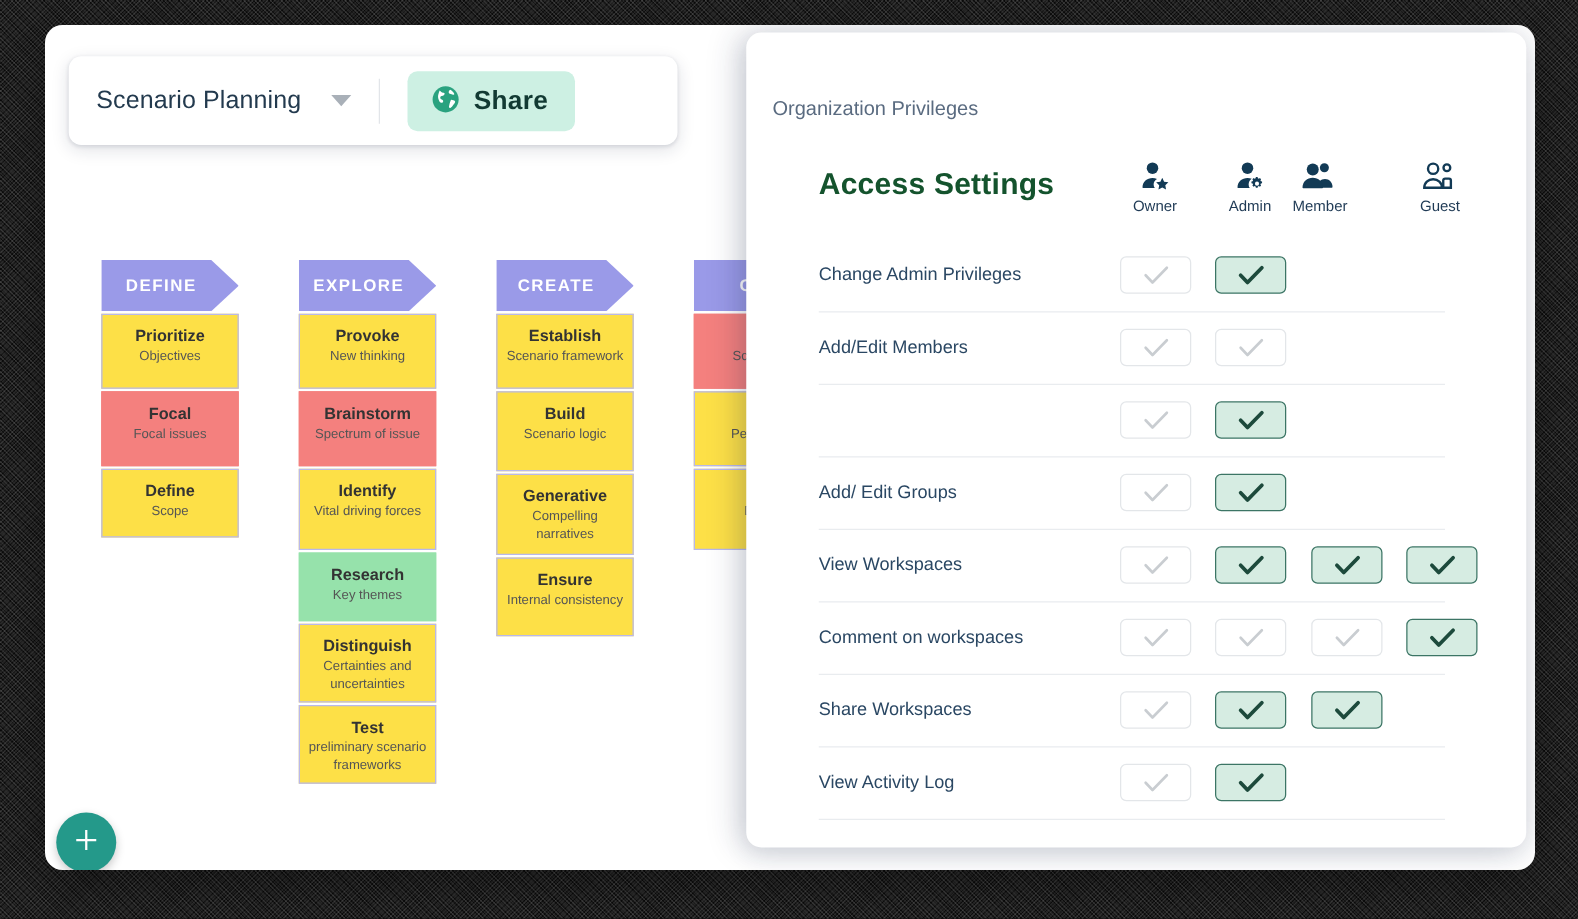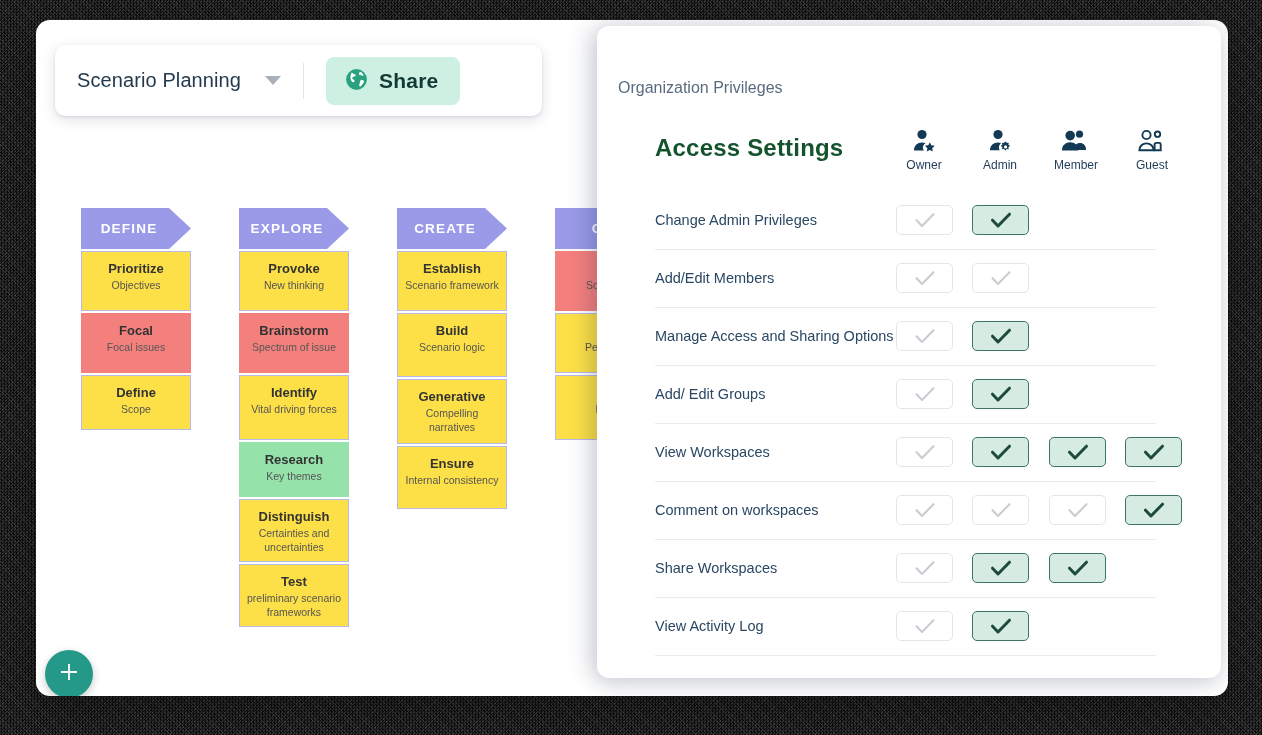--- a/index.html
+++ b/index.html
@@ -320,21 +320,21 @@
             <div class="role-icon">
               <svg width="26" height="28" viewBox="0 0 26 28" fill="#123a55">
                 <circle cx="11" cy="6.5" r="4.6"></circle>
                 <path d="M3 22c0-4.6 3.6-7.6 8-7.6 1.2 0 2.4.22 3.4.65-1.5.95-2.5 2.6-2.5 4.45 0 1.1.33 2.05.9 2.85H3.4C3.15 22.4 3 22.2 3 22z"></path>
                 <path d="M19.3 14.6l.85.35.75-.55 1.0 1.0-.55.75.35.85 .95.2v1.4l-.95.2-.35.85.55.75-1.0 1.0-.75-.55-.85.35-.2.95h-1.4l-.2-.95-.85-.35-.75.55-1.0-1.0.55-.75-.35-.85-.95-.2v-1.4l.95-.2.35-.85-.55-.75 1.0-1.0.75.55.85-.35.2-.95h1.4z"></path>
                 <circle cx="18.6" cy="18.9" r="1.65" fill="#fff"></circle>
               </svg>
             </div>
             <div class="role-label">Admin</div>
           </div>
-          <div class="role-col" style="left: 381px;">
+          <div class="role-col" style="left: 361px;">
             <div class="role-icon">
               <svg width="30" height="28" viewBox="0 0 30 28" fill="#123a55">
                 <circle cx="18.5" cy="6.2" r="3.6"></circle>
                 <path d="M13 21.5c0-3.8 2.6-6.4 6-6.4s6 2.6 6 6.4c0 .4-.2.6-.5.6h-11c-.3 0-.5-.2-.5-.6z"></path>
                 <circle cx="9.2" cy="7.6" r="4.8"></circle>
                 <path d="M1 22c0-4.7 3.7-7.8 8.2-7.8s8.2 3.1 8.2 7.8c0 .35-.2.6-.6.6H1.6c-.4 0-.6-.25-.6-.6z"></path>
               </svg>
             </div>
             <div class="role-label">Member</div>
           </div>
@@ -375,21 +375,20 @@
             </svg>
           </div>
           <div class="cb off" style="left: 317px;">
             <svg width="22" height="18" viewBox="0 0 22 18">
               <path d="M2.5 9.2 L8 15 L19.5 3.2" fill="none" stroke="#c9cdd1" stroke-width="2.1" stroke-linecap="round" stroke-linejoin="round"></path>
             </svg>
           </div>
         </div>
         <div class="divider" style="top: 281px;"></div>
         <div class="prow" style="top: 281px;">
-          <div class="prow-label">Manage Access and Sharing Options</div>
           <div class="cb off" style="left: 241px;">
             <svg width="22" height="18" viewBox="0 0 22 18">
               <path d="M2.5 9.2 L8 15 L19.5 3.2" fill="none" stroke="#c9cdd1" stroke-width="2.1" stroke-linecap="round" stroke-linejoin="round"></path>
             </svg>
           </div>
           <div class="cb on" style="left: 317px;">
             <svg width="22" height="18" viewBox="0 0 22 18">
               <path d="M2.5 9.2 L8 15 L19.5 3.2" fill="none" stroke="#1d4a3c" stroke-width="3" stroke-linecap="round" stroke-linejoin="round"></path>
             </svg>
           </div>

